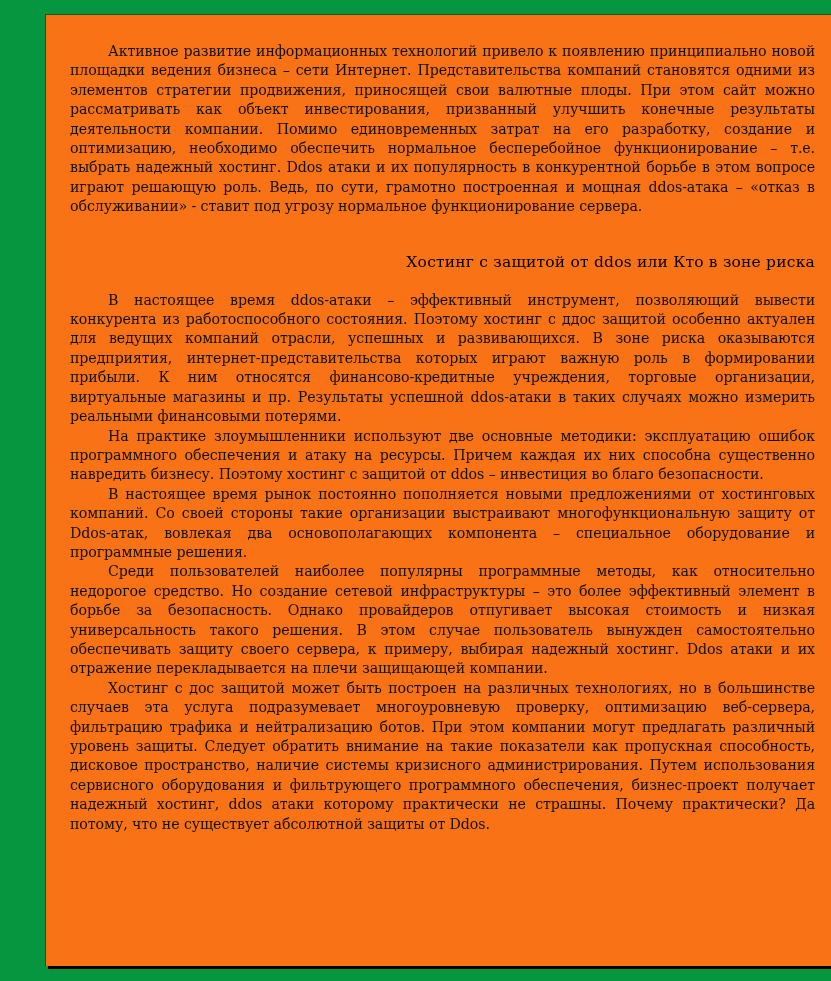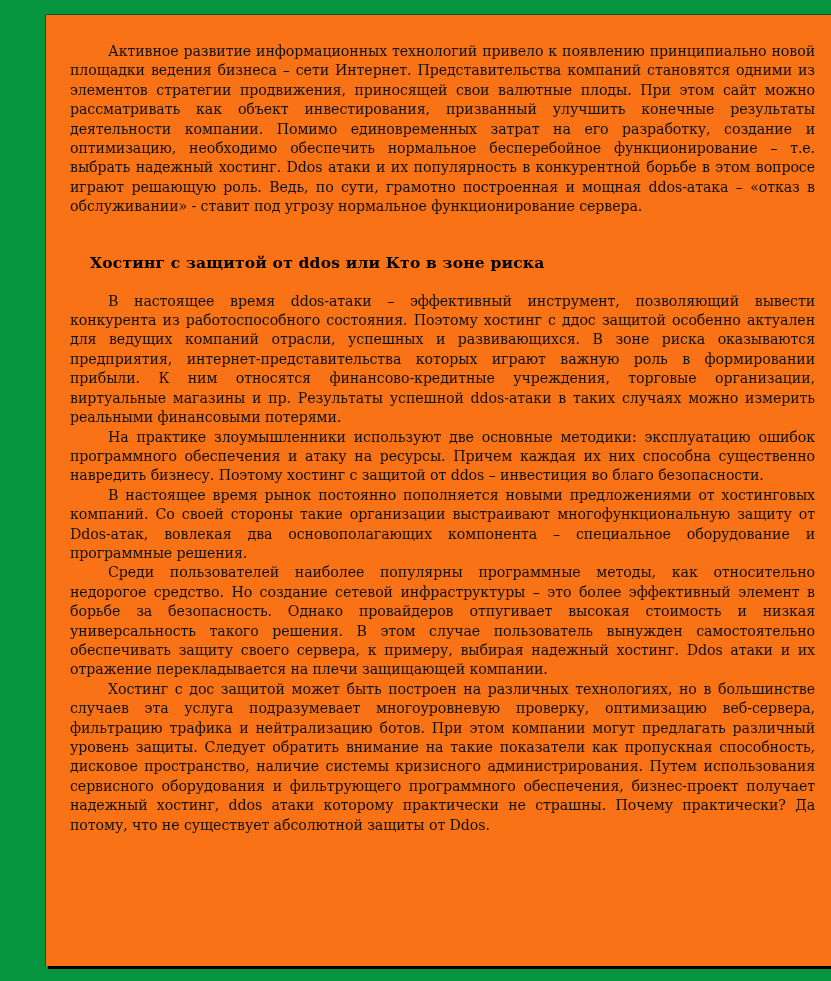--- a/index.html
+++ b/index.html
@@ -38,23 +38,23 @@
       font-size: 14.2px;
       line-height: 19.4px;
       color: #111;
       text-align: justify;
       text-indent: 38px;
       letter-spacing: -0.1px;
     }
     h2.heading {
       margin: 0;
       font-family: "DejaVu Serif", serif;
-      font-weight: bold;
+      font-weight: normal;
       font-size: 15.5px;
-      text-align: left;
+      text-align: right;
       color: #000;
       letter-spacing: 0.2px;
     }
     .h1wrap { margin-top: 36px; margin-bottom: 20px; padding-left: 20px; }
     .h2wrap { margin-top: 22px; margin-bottom: 20px; padding-left: 14px; }
   </style>
 </head>
 <body>
 
 <div class="panel">

